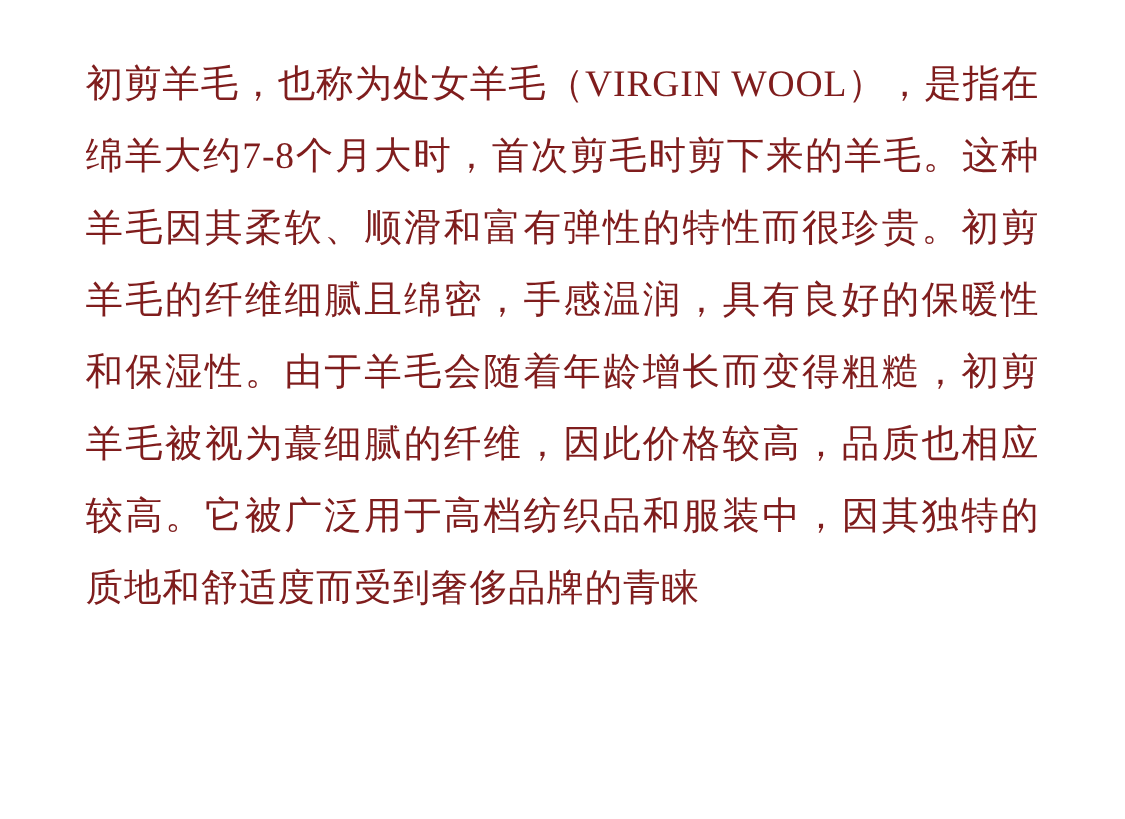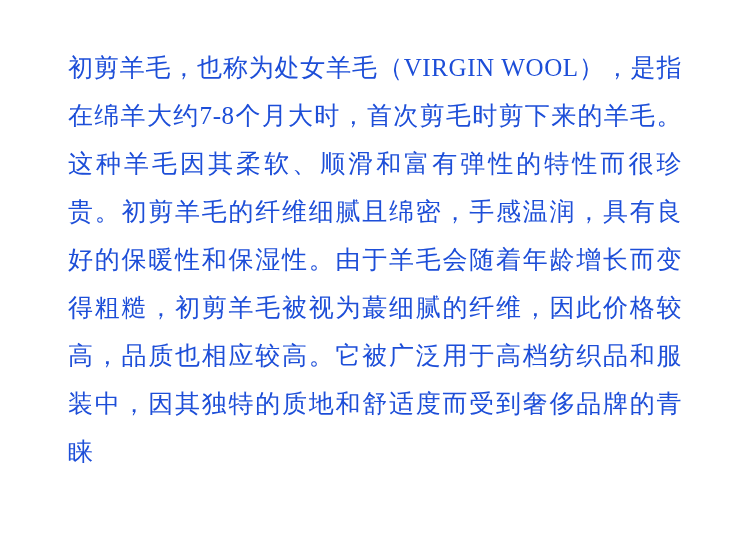--- a/index.html
+++ b/index.html
@@ -17,27 +17,27 @@
     box-sizing: border-box;
     width: 750px;
     height: 546px;
     padding: 28px 52px 0 52px;
     background: #ffffff;
   }
   .body-text {
     font-family: "Liberation Serif", "DejaVu Serif", serif;
     font-size: 25px;
     line-height: 48px;
-    color: #1d4ed8;
+    color: #7f1d1d;
     letter-spacing: 0.6px;
     text-align: justify;
     text-justify: inter-character;
     white-space: pre-wrap;
     word-break: break-all;
-    margin: 16px;
+    margin: 5px;
   }
 </style>
 </head>
 <body>
 
 <div class="page">
   <p class="body-text">初剪羊毛，也称为处女羊毛（VIRGIN WOOL），是指在绵羊大约7-8个月大时，首次剪毛时剪下来的羊毛。这种羊毛因其柔软、顺滑和富有弹性的特性而很珍贵。初剪羊毛的纤维细腻且绵密，手感温润，具有良好的保暖性和保湿性。由于羊毛会随着年龄增长而变得粗糙，初剪羊毛被视为蕞细腻的纤维，因此价格较高，品质也相应较高。它被广泛用于高档纺织品和服装中，因其独特的质地和舒适度而受到奢侈品牌的青睐</p>
 </div>
 
 </body></html>

